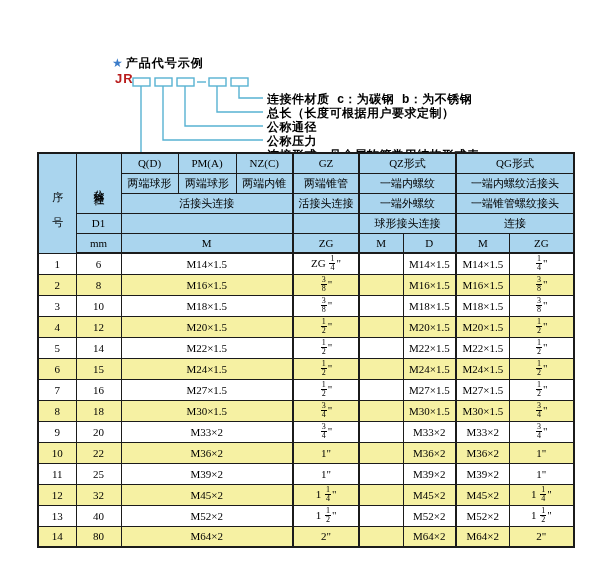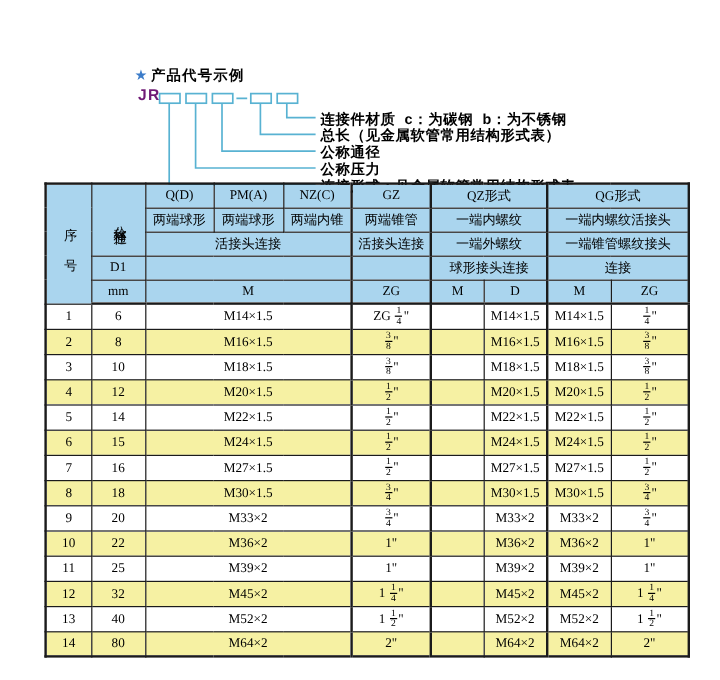--- a/index.html
+++ b/index.html
@@ -12,21 +12,21 @@
   *{margin:0;padding:0;box-sizing:border-box;}
   html,body{background:#fff;}
   body{font-family:"Liberation Sans",sans-serif;color:#000;}
   .page{position:relative;width:600px;height:567px;background:#fff;overflow:hidden;}
 
   
   .diagram{position:absolute;left:0;top:0;width:600px;height:150px;margin-top:38px;}
   .diagram svg{position:absolute;left:0;top:0;}
   .caption{position:absolute;left:112px;top:17px;font-size:12px;font-weight:bold;letter-spacing:1px;}
   .caption .star{color:var(--star);margin-right:2px;font-weight:normal;}
-  .jr{position:absolute;left:115px;top:33px;font-size:13px;font-weight:bold;color:#701a75;letter-spacing:1px;}
+  .jr{position:absolute;left:115px;top:33px;font-size:13px;font-weight:bold;color:#b91c1c;letter-spacing:1px;}
   .dlabel{position:absolute;left:267px;font-size:12px;font-weight:600;white-space:pre;letter-spacing:0.5px;}
 
   
   .tbl-title{position:absolute;left:29px;top:123px;font-size:19px;font-weight:bold;
     font-family:"Liberation Serif",serif;letter-spacing:2px;font-style:italic;}
 
   
   table{position:absolute;left:37px;top:152px;width:536px;border-collapse:collapse;
     table-layout:fixed;font-family:"Liberation Serif",serif;}
   th,td{border:1px solid var(--border);text-align:center;vertical-align:middle;
@@ -63,21 +63,21 @@
         <polyline points="239,48 239,60 263,60"></polyline>
         <polyline points="217,48 217,74 263,74"></polyline>
         <polyline points="185,48 185,88 263,88"></polyline>
         <polyline points="163,48 163,102 263,102"></polyline>
         <polyline points="141,48 141,116 263,116"></polyline>
       </g>
     </svg>
     <div class="caption"><span class="star">★</span><span>产品代号示例</span></div>
     <div class="jr">JR</div>
     <div class="dlabel" style="top:53px;">连接件材质  c：为碳钢  b：为不锈钢</div>
-    <div class="dlabel" style="top:67px;">总长（见金属软管常用结构形式表）</div>
+    <div class="dlabel" style="top:67px;">总长（长度可根据用户要求定制）</div>
     <div class="dlabel" style="top:81px;">公称通径</div>
     <div class="dlabel" style="top:95px;">公称压力</div>
     <div class="dlabel" style="top:109px;">连接形式：见金属软管常用结构形式表</div>
   </div>
 
 
   <table>
     <colgroup>
       <col style="width:38px">
         <col style="width:45px">

